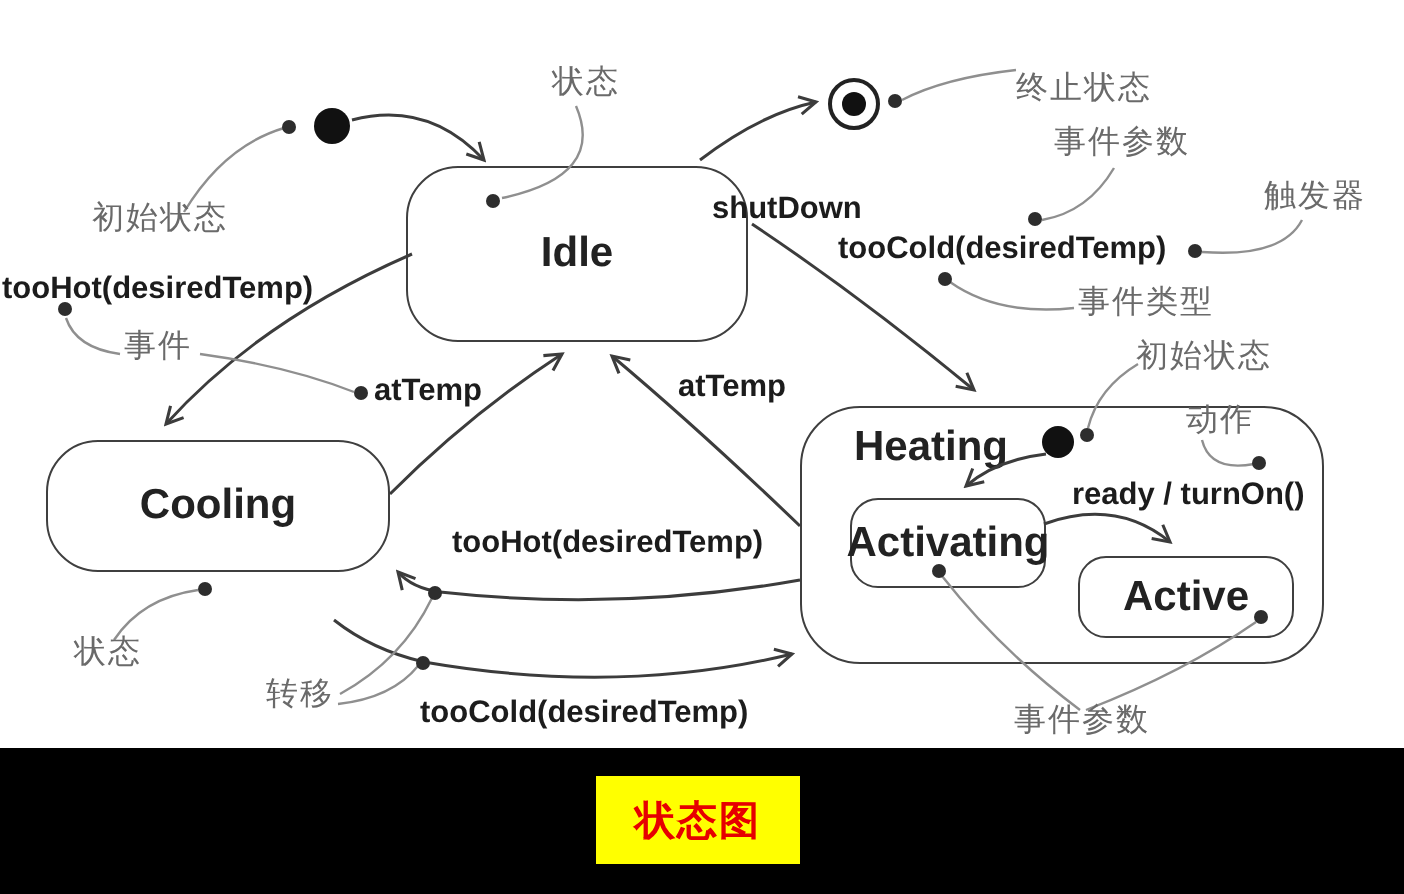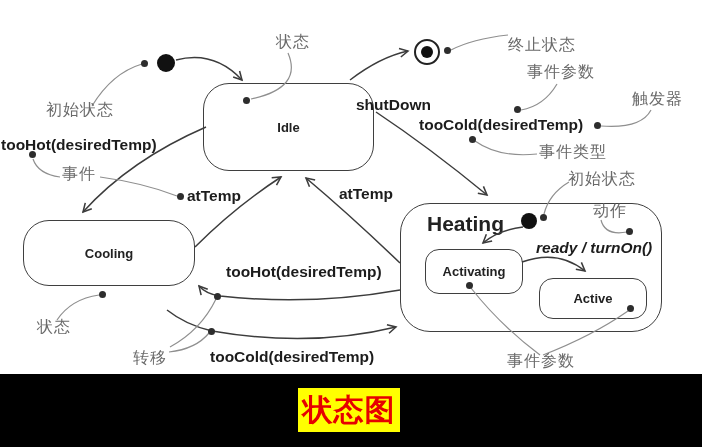--- a/index.html
+++ b/index.html
@@ -1,39 +1,39 @@
 <!DOCTYPE html>
 <html><head>
 <meta charset="utf-8">
 <style>
   html,body{margin:0;padding:0;background:#fff;}
   .stage{position:relative;width:702px;height:447px;background:#ffffff;overflow:hidden;
          font-family:"Liberation Sans","DejaVu Sans",sans-serif;}
   
   .state{position:absolute;background:#ffffff;border:1.6px solid #3f3f3f;box-sizing:border-box;}
   .state .name{position:absolute;inset:0;display:flex;align-items:center;justify-content:center;
-               font-weight:bold;font-size:13px;color:#222;}
+               font-weight:bold;font-size:21px;color:#222;}
   .state .name-tl{position:absolute;left:26px;top:8px;font-weight:bold;font-size:21px;color:#222;}
   
   .lbl{position:absolute;white-space:nowrap;line-height:1.1;}
   .en{font-weight:bold;font-size:15.5px;color:#1c1c1c;}
   .cn{font-size:16px;color:#6a6a6a;letter-spacing:1px;}
   
   .dot{position:absolute;width:7px;height:7px;background:#2d2d2d;border-radius:50%;}
   
   .pseudo-initial{position:absolute;background:#111;border-radius:50%;}
   .pseudo-final{position:absolute;width:26px;height:26px;border:2px solid #222;border-radius:50%;
                 box-sizing:border-box;background:#fff;}
   .pseudo-final .inner{position:absolute;left:5px;top:5px;width:12px;height:12px;background:#111;border-radius:50%;}
   svg.links{position:absolute;left:0;top:0;width:702px;height:447px;pointer-events:none;}
   
   .banner{position:absolute;left:0;top:374px;width:702px;height:73px;background:#000;}
   .banner .plate{position:absolute;left:298px;top:14px;width:102px;height:44px;background:#ffff00;
                  display:flex;align-items:center;justify-content:center;}
-  .banner .plate .t{font-weight:bold;font-size:30px;color:#e60000;letter-spacing:1px;}
+  .banner .plate .t{font-weight:bold;font-size:20px;color:#e60000;letter-spacing:1px;}
 </style>
 </head>
 <body>
 
 <div class="stage">
 
   <div class="state" style="left:203px;top:83px;width:171px;height:88px;border-radius:26px;">
     <span class="name">Idle</span>
   </div>
 
@@ -112,33 +112,33 @@
   <div class="dot" style="left:466px;top:282px;"></div>
   <div class="dot" style="left:627px;top:305px;"></div>
 
   <div class="lbl en" style="left:1px;top:136px;">tooHot(desiredTemp)</div>
   <div class="lbl en" style="left:356px;top:65px;margin-top:31px;">shutDown</div>
   <div class="lbl en" style="left:419px;top:116px;">tooCold(desiredTemp)</div>
   <div class="lbl en" style="left:187px;top:187px;">atTemp</div>
   <div class="lbl en" style="left:339px;top:185px;">atTemp</div>
   <div class="lbl en" style="left:226px;top:263px;">tooHot(desiredTemp)</div>
   <div class="lbl en" style="left:210px;top:348px;">tooCold(desiredTemp)</div>
-  <div class="lbl en" style="left:536px;top:239px;font-style:italic;">ready / turnOn()</div>
+  <div class="lbl en" style="left:536px;top:239px;">ready / turnOn()</div>
 
   <div class="lbl cn" style="left:276px;top:33px;">状态</div>
   <div class="lbl cn" style="left:46px;top:101px;">初始状态</div>
   <div class="lbl cn" style="left:508px;top:36px;">终止状态</div>
   <div class="lbl cn" style="left:527px;top:63px;">事件参数</div>
   <div class="lbl cn" style="left:632px;top:90px;">触发器</div>
   <div class="lbl cn" style="left:539px;top:143px;">事件类型</div>
   <div class="lbl cn" style="left:568px;top:170px;">初始状态</div>
   <div class="lbl cn" style="left:593px;top:202px;">动作</div>
   <div class="lbl cn" style="left:62px;top:165px;">事件</div>
   <div class="lbl cn" style="left:37px;top:318px;">状态</div>
-  <div class="lbl cn" style="left:133px;top:339px;margin-top:10px;">转移</div>
+  <div class="lbl cn" style="left:133px;top:339px;">转移</div>
   <div class="lbl cn" style="left:507px;top:352px;">事件参数</div>
 
   <div class="banner">
     <div class="plate">
       <span class="t">状态图</span>
     </div>
   </div>
 
 </div>
 

